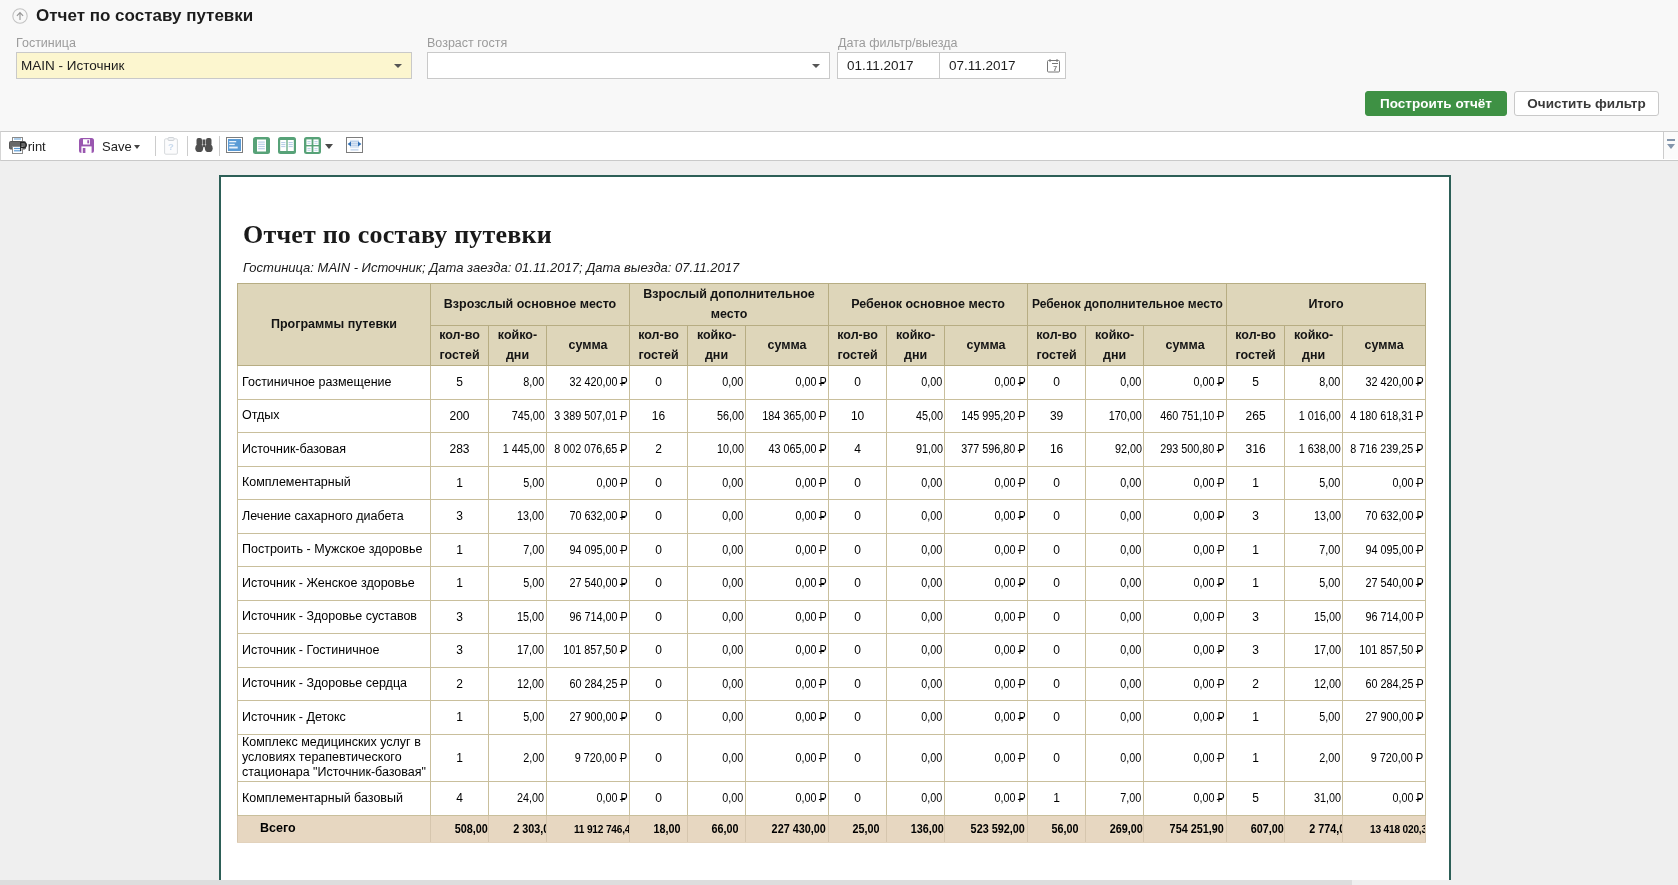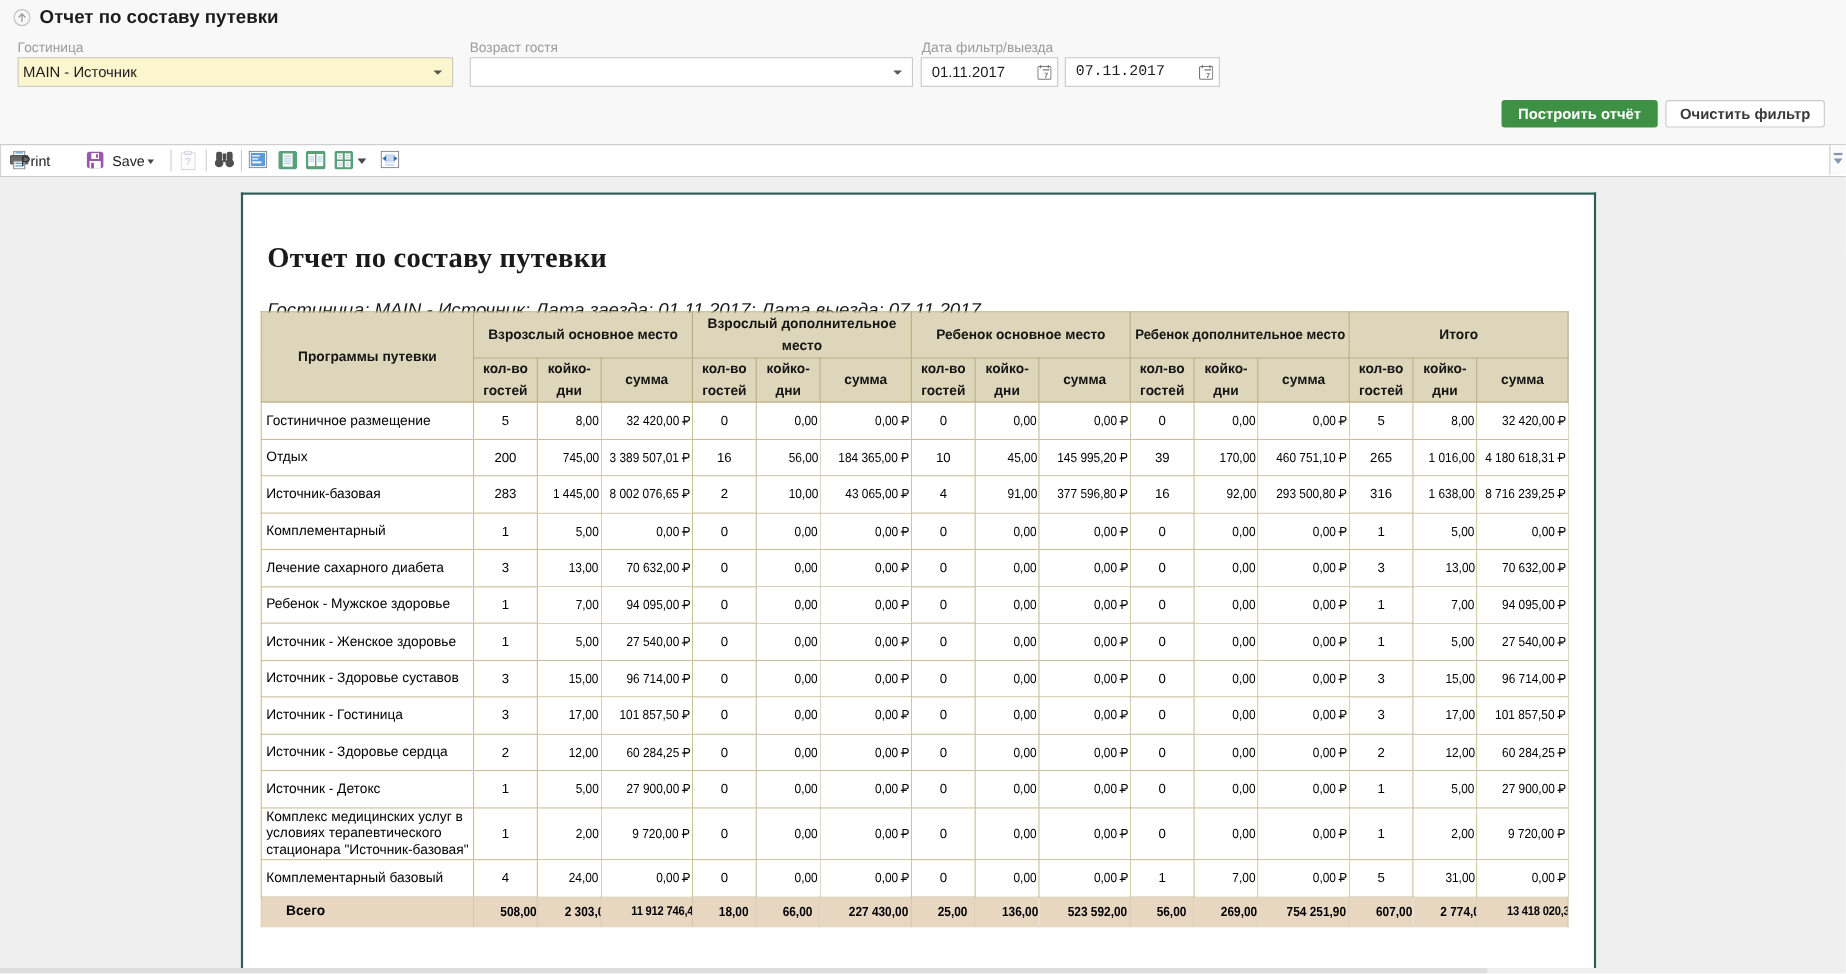--- a/index.html
+++ b/index.html
@@ -23,21 +23,21 @@
 #toolbar { position:absolute; left:0; top:131px; width:1678px; height:30px; background:#fff; border-top:1px solid #c9c9c9; border-bottom:1px solid #c9c9c9; border-left:1px solid #d5d5d5; }
 #toolbar .ico { position:absolute; }
 #toolbar .tlabel { position:absolute; top:7px; font-size:13px; color:#222; }
 .sep { position:absolute; top:4px; width:1px; height:20px; background:#ccc; }
 #tbscroll { position:absolute; right:0; top:0; width:15px; height:27px; background:#fbfbfb; border-left:1px solid #ccc; }
 
 
 #ws { position:absolute; left:0; top:161px; width:1678px; height:719px; background:#efefef; }
 #page { position:absolute; left:219px; top:14px; width:1232px; height:705px; background:#fff; border:2px solid #2d5f57; border-bottom:none; }
 #h1 { position:absolute; left:22px; top:44.5px; font-family:"Liberation Serif", serif; font-weight:bold; font-size:26px; line-height:26px; letter-spacing:0.2px; color:#1a1a1a; }
-#subtitle { position:absolute; left:22px; top:95px; font-style:italic; font-size:17px; color:#1a1a1a; }
+#subtitle { position:absolute; left:22px; top:83px; font-style:italic; font-size:13px; color:#1a1a1a; }
 
 
 .rep { position:absolute; left:16px; top:106px; border-collapse:collapse; table-layout:fixed; width:1188px; }
 .rep th { background:#ded6ba; border:1px solid #b7ad83; font-size:12.5px; font-weight:bold; color:#141414; text-align:center; vertical-align:middle; line-height:1.55; padding:0; }
 .rep th.first { }
 .gh2 { display:inline-block; white-space:nowrap; transform:scaleX(0.96); transform-origin:50% 50%; }
 .rep td { background:#fff; border:1px solid #c9bf9c; font-size:12px; color:#000; vertical-align:middle; padding:0; overflow:hidden; }
 .rep td.name { text-align:left; padding:0 4px; white-space:normal; line-height:15px; font-size:12.5px; }
 .rep td.r { position:relative; }
 .n { position:absolute; right:1.5px; top:50%; white-space:nowrap; line-height:14px; transform:translateY(-50%) scaleX(0.9); transform-origin:100% 50%; }
@@ -82,21 +82,21 @@
   <div class="ctrl" style="left:837px; top:52px; width:125px;">
     <span class="txt" style="padding-left:9px;">01.11.2017</span>
     <svg class="abs" style="right:5px; top:6px;" width="13" height="14" viewBox="0 0 13 14">
       <rect x="0.5" y="1.5" width="12" height="11.5" rx="1" fill="none" stroke="#777" stroke-width="1"></rect>
       <line x1="3" y1="0" x2="3" y2="3" stroke="#777" stroke-width="1"></line>
       <line x1="10" y1="0" x2="10" y2="3" stroke="#777" stroke-width="1"></line>
       <line x1="5" y1="4.5" x2="11" y2="4.5" stroke="#777" stroke-width="1"></line>
       <text x="6.2" y="11.5" font-size="7" fill="#777" font-weight="bold">7</text>
     </svg>
   </div>
-  <div class="ctrl" style="left:968px; top:52px; width:141px;font-family:Liberation Mono, monospace;">
+  <div class="ctrl" style="left:939px; top:52px; width:127px;">
     <span class="txt" style="padding-left:9px;">07.11.2017</span>
     <svg class="abs" style="right:5px; top:6px;" width="13" height="14" viewBox="0 0 13 14">
       <rect x="0.5" y="1.5" width="12" height="11.5" rx="1" fill="none" stroke="#777" stroke-width="1"></rect>
       <line x1="3" y1="0" x2="3" y2="3" stroke="#777" stroke-width="1"></line>
       <line x1="10" y1="0" x2="10" y2="3" stroke="#777" stroke-width="1"></line>
       <line x1="5" y1="4.5" x2="11" y2="4.5" stroke="#777" stroke-width="1"></line>
       <text x="6.2" y="11.5" font-size="7" fill="#777" font-weight="bold">7</text>
     </svg>
   </div>
 
@@ -439,21 +439,21 @@
             </td>
             <td class="c">3</td>
             <td class="r">
               <span class="n">13,00</span>
             </td>
             <td class="r">
               <span class="n">70&nbsp;632,00 <span class="rub">Р</span></span>
             </td>
           </tr>
 <tr style="height:33.5px">
-            <td class="name">Ребенок - Мужское здоровье</td>
+            <td class="name">Построить - Мужское здоровье</td>
             <td class="c">1</td>
             <td class="r">
               <span class="n">7,00</span>
             </td>
             <td class="r">
               <span class="n">94&nbsp;095,00 <span class="rub">Р</span></span>
             </td>
             <td class="c">0</td>
             <td class="r">
               <span class="n">0,00</span>
@@ -553,21 +553,21 @@
             </td>
             <td class="c">3</td>
             <td class="r">
               <span class="n">15,00</span>
             </td>
             <td class="r">
               <span class="n">96&nbsp;714,00 <span class="rub">Р</span></span>
             </td>
           </tr>
 <tr style="height:33.5px">
-            <td class="name">Источник - Гостиница</td>
+            <td class="name">Источник - Гостиничное</td>
             <td class="c">3</td>
             <td class="r">
               <span class="n">17,00</span>
             </td>
             <td class="r">
               <span class="n">101&nbsp;857,50 <span class="rub">Р</span></span>
             </td>
             <td class="c">0</td>
             <td class="r">
               <span class="n">0,00</span>

